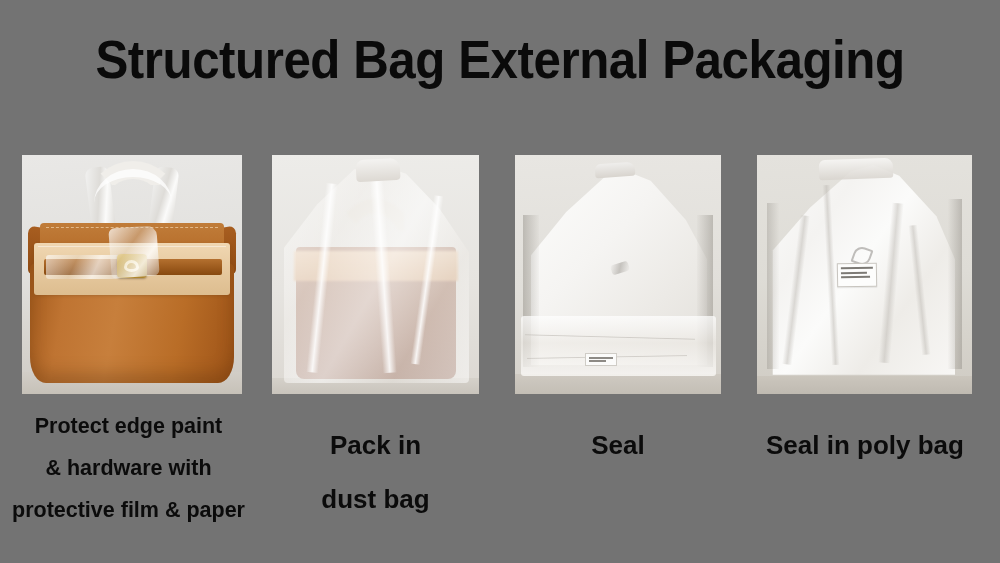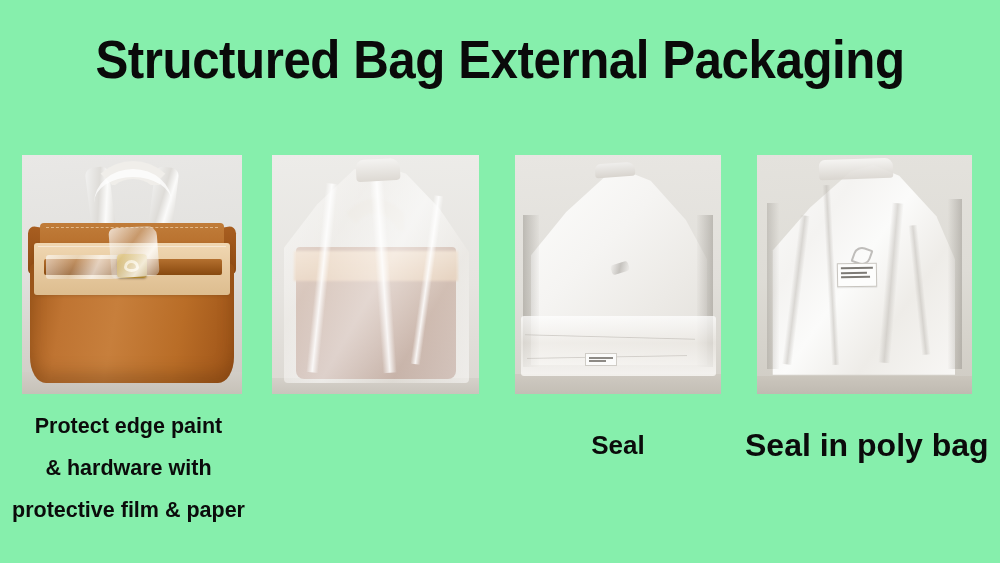--- a/index.html
+++ b/index.html
@@ -12,21 +12,21 @@
     height: 563px;
     background: #f8f8fc;
     font-family: "Liberation Sans", "DejaVu Sans", sans-serif;
     overflow: hidden;
     position: relative;
   }
   .page {
     position: relative;
     width: 1000px;
     height: 563px;
-    background: #86efac;
+    background: #737373;
   }
 
   
   .title {
     position: absolute;
     left: 0;
     top: 30px;
     width: 1000px;
     text-align: center;
     font-size: 53px;
@@ -406,21 +406,21 @@
   .cap-2 {
     left: 272px; top: 418px; width: 207px;
     font-size: 26px; line-height: 54px;
   }
   .cap-3 {
     left: 508px; top: 418px; width: 220px;
     font-size: 26px; line-height: 54px;
   }
   .cap-4 {
     left: 745px; top: 418px; width: 240px;
-    font-size: 32px; line-height: 54px;
+    font-size: 26px; line-height: 54px;
   }
 </style>
 </head>
 <body>
 
 <div class="page">
 
   <div class="title">Structured Bag External Packaging</div>
 
   <div class="panels">
@@ -500,20 +500,24 @@
     </div>
 
   </div>
 
   <div class="caption cap-1">
     <span class="cl">Protect edge paint</span>
     <span class="cl">&amp; hardware with</span>
     <span class="cl">protective film &amp; paper</span>
   </div>
 
+  <div class="caption cap-2">
+    <span class="cl">Pack in</span>
+    <span class="cl">dust bag</span>
+  </div>
 
   <div class="caption cap-3">
     <span class="cl">Seal</span>
   </div>
 
   <div class="caption cap-4">
     <span class="cl">Seal in poly bag</span>
   </div>
 
 </div>

